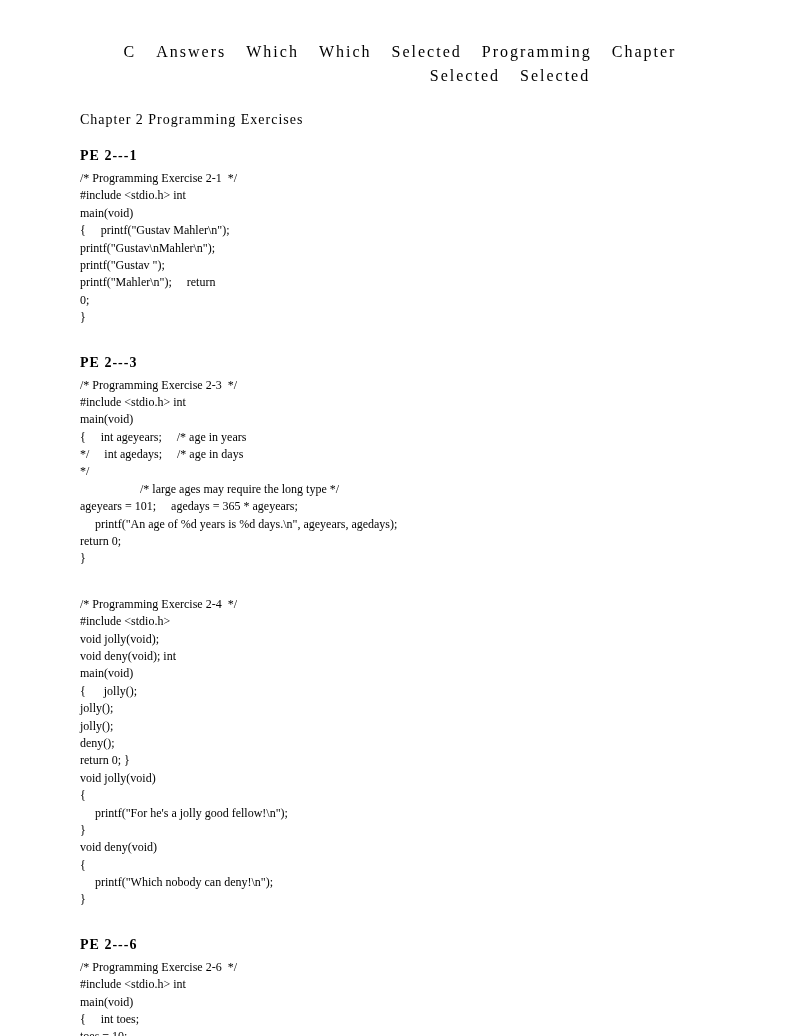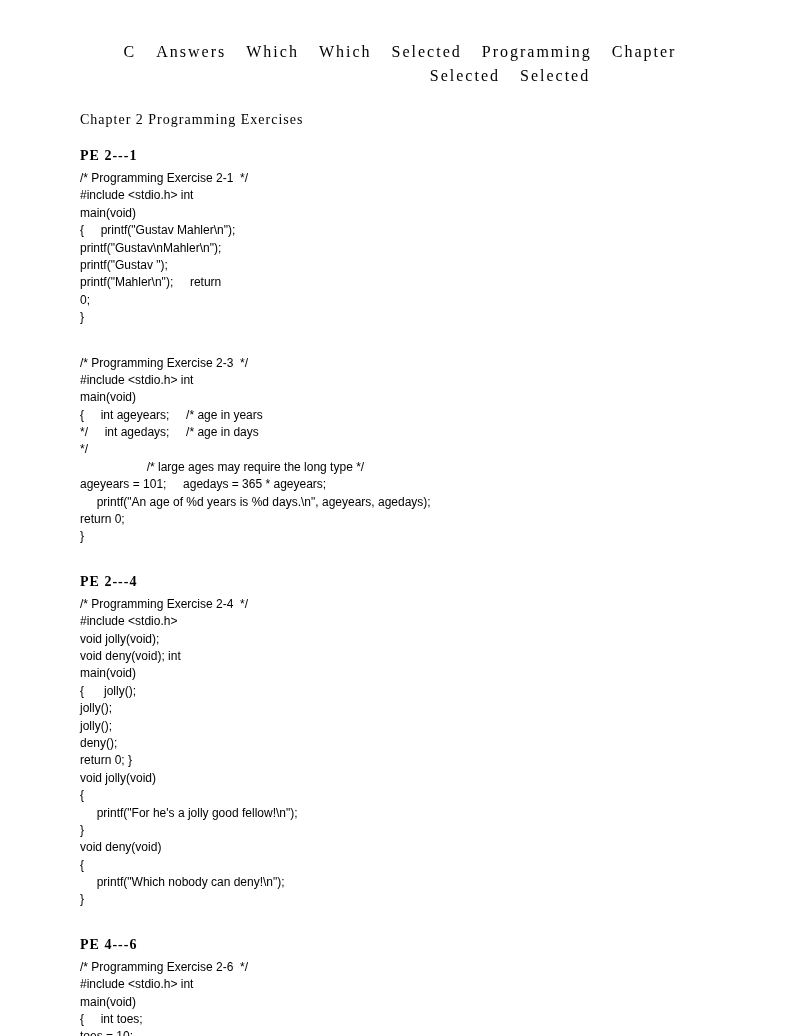--- a/index.html
+++ b/index.html
@@ -51,21 +51,21 @@
     }
 
     .section-title {
       font-size: 14px;
       font-weight: bold;
       margin-bottom: 6px;
       letter-spacing: 1px;
     }
 
     .code-block {
-      font-family: Liberation Sans, sans-serif;
+      font-family: Liberation Serif, serif;
       font-size: 12px;
       line-height: 1.45;
       white-space: pre;
     }
   </style>
 </head>
 <body>
 
 <div class="header">
   <div class="header-line1">
@@ -92,35 +92,35 @@
 main(void)
 {     printf("Gustav Mahler\n");
 printf("Gustav\nMahler\n");
 printf("Gustav ");
 printf("Mahler\n");     return
 0;
 }</div>
 </div>
 
 <div class="section">
+  <div class="section-title">PE    2---3</div>
   <div class="code-block">/* Programming Exercise 2-3  */
 #include &lt;stdio.h&gt; int
 main(void)
 {     int ageyears;     /* age in years
 */     int agedays;     /* age in days
 */
                     /* large ages may require the long type */
 ageyears = 101;     agedays = 365 * ageyears;
      printf("An age of %d years is %d days.\n", ageyears, agedays);
 return 0;
 }</div>
 </div>
 
 <div class="section">
-  <div class="section-title">PE    2---4</div>
   <div class="code-block">/* Programming Exercise 2-4  */
 #include &lt;stdio.h&gt;
 void jolly(void);
 void deny(void); int
 main(void)
 {      jolly();
 jolly();
 jolly();
 deny();
 return 0; }
@@ -128,20 +128,20 @@
 {
      printf("For he's a jolly good fellow!\n");
 }
 void deny(void)
 {
      printf("Which nobody can deny!\n");
 }</div>
 </div>
 
 <div class="section">
-  <div class="section-title">PE    4---6</div>
+  <div class="section-title">PE    2---6</div>
   <div class="code-block">/* Programming Exercise 2-6  */
 #include &lt;stdio.h&gt; int
 main(void)
 {     int toes;
 toes = 10;
      printf("toes = %d\n", toes);</div>
 </div>
 
 </body></html>

